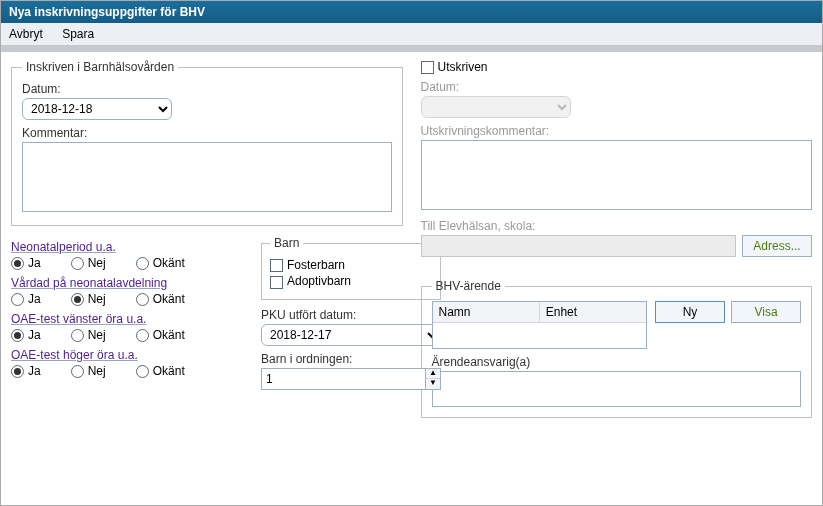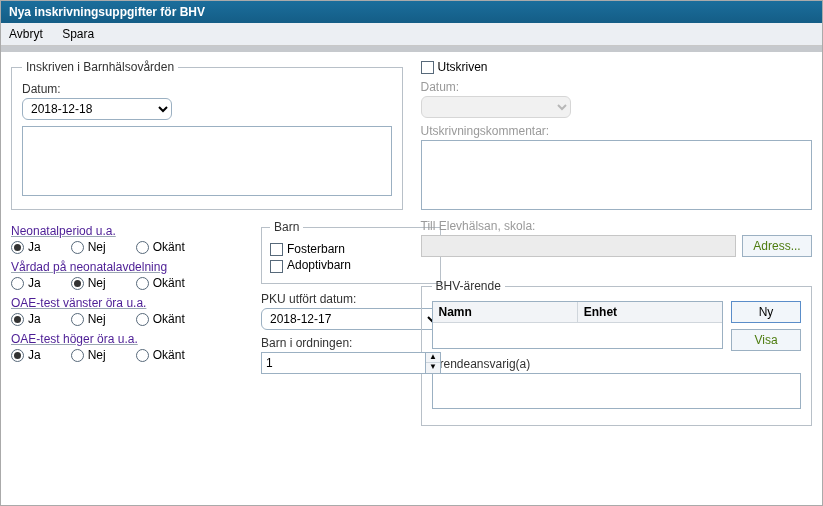--- a/index.html
+++ b/index.html
@@ -25,21 +25,21 @@
   .spinbtns div:first-child { border-bottom:1px solid #ccd4dc; }
   .radiorow { display:flex; align-items:center; gap:30px; margin-top:2px; margin-bottom:6px; }
   .radioitem { display:flex; align-items:center; gap:4px; }
   .radiocircle { width:13px; height:13px; border:1px solid #57697a; border-radius:50%; display:flex; align-items:center; justify-content:center; background:#fff; }
   .radiocircle.sel::after { content:""; width:7px; height:7px; border-radius:50%; background:#333; }
   .checkbox { width:13px; height:13px; border:1px solid #57697a; background:#fff; display:inline-block; vertical-align:middle; margin-right:4px; }
   .subhdr { color:#4c1d95; margin:4px 0 2px 0; text-decoration: underline; text-decoration-color:#9aa6b2; }
   .twocol { display:flex; gap:20px; }
   .twocol .lc { flex: 0 0 230px; }
   .twocol .rc { flex: 0 0 150px; }
-  .listbox { border:1px solid #9bb0c2; height:48px; overflow-y:scroll; background:#fff;font-weight:bold; }
+  .listbox { border:1px solid #9bb0c2; height:48px; overflow-y:scroll; background:#fff; }
   .listhdr { display:flex; background:#f2f4f7; border-bottom:1px solid #d0d6dc; }
   .listhdr span { padding:3px 6px; flex:1; border-right:1px solid #d0d6dc; }
   .listhdr span:last-child{border-right:none;}
   .btn { border:1px solid #9bb0c2; background:#f2f6fa; width:70px; height:22px; text-align:center; line-height:20px; cursor:default; }
   .btn.primary { border-color:#5a8dc9; }
   .btn.disabled { color:#4d7c0f; }
   .disfield { background:#ececec; color:#9a9a9a; border:1px solid #c6c6c6; height:22px; }
   .gap6 { height:6px; }
 </style>
 </head>
@@ -55,20 +55,21 @@
 <div class="content">
 
   <div class="col">
     <fieldset>
       <legend>Inskriven i Barnhälsovården</legend>
       <label class="lbl">Datum:</label>
       <select class="datebox">
         <option>2018-12-18</option>
       </select>
       <div class="gap6"></div>
+      <label class="lbl">Kommentar:</label>
       <textarea style="width: 100%; height: 70px;"></textarea>
     </fieldset>
 
     <div class="twocol">
       <div class="lc">
         <div class="subhdr">Neonatalperiod u.a.</div>
         <div class="radiorow">
           <div class="radioitem">
               <span class="radiocircle sel"></span>
               <span>Ja</span>
@@ -170,32 +171,32 @@
     <div class="gap6"></div>
 
     <label class="lbl dis">Till Elevhälsan, skola:</label>
     <div class="row">
       <div class="disfield" style="flex:1"></div>
       <div class="btn disabled">Adress...</div>
     </div>
 
     <div style="height:22px"></div>
 
-    <fieldset style="padding-bottom:16px">
+    <fieldset style="padding-bottom:10px">
       <legend>BHV-ärende</legend>
       <div style="display:flex; gap:8px; align-items:flex-start">
         <div style="flex:1">
           <div class="listbox">
             <div class="listhdr">
               <span>Namn</span>
               <span>Enhet</span>
             </div>
           </div>
         </div>
-        <div style="display:flex;flex-direction:column;gap:6px">
+        <div style="display:flex;flex-direction:row;gap:6px">
           <div class="btn primary">Ny</div>
           <div class="btn disabled">Visa</div>
         </div>
       </div>
       <div class="gap6"></div>
       <label class="lbl">Ärendeansvarig(a)</label>
       <div class="listbox" style="height:36px"></div>
     </fieldset>
   </div>
 </div>

